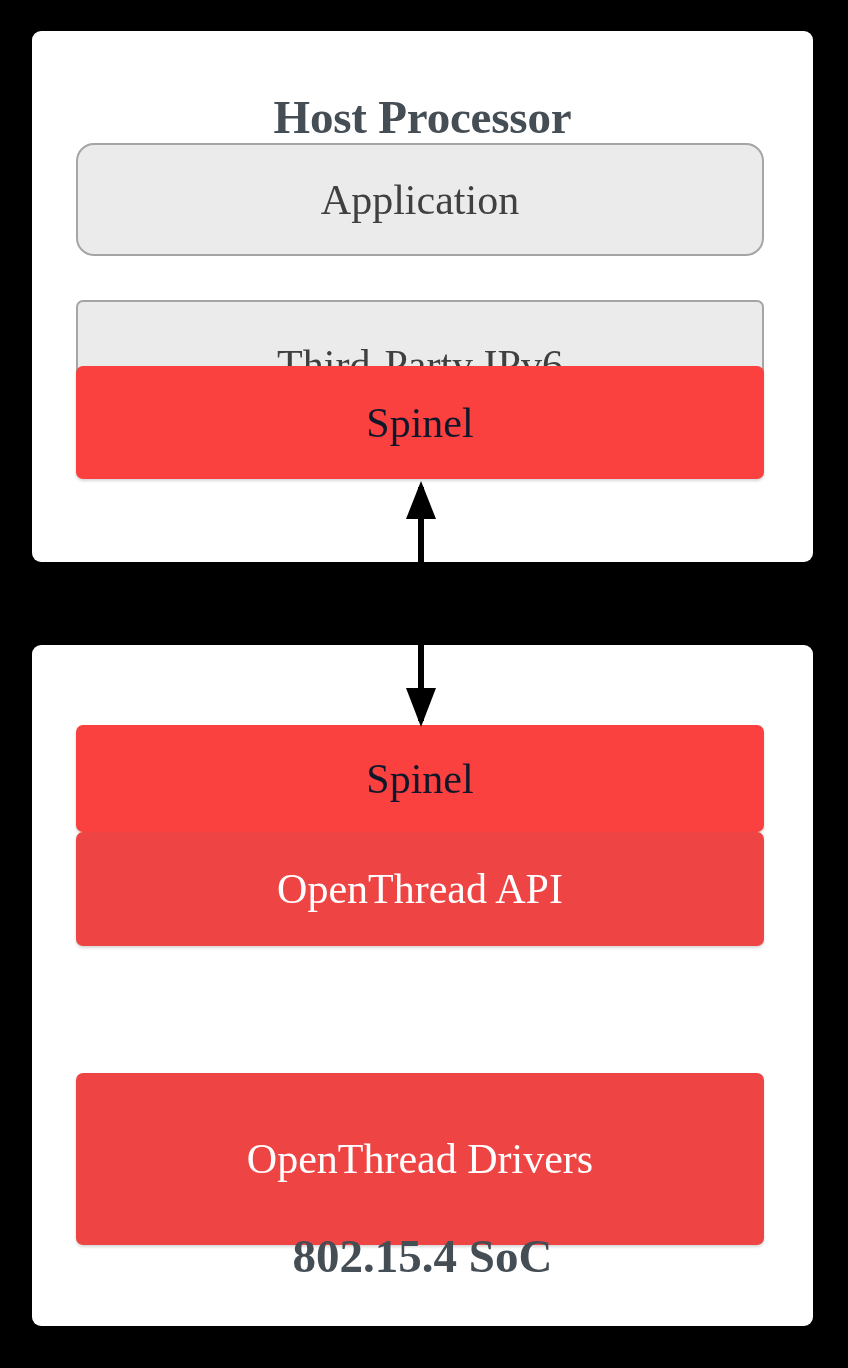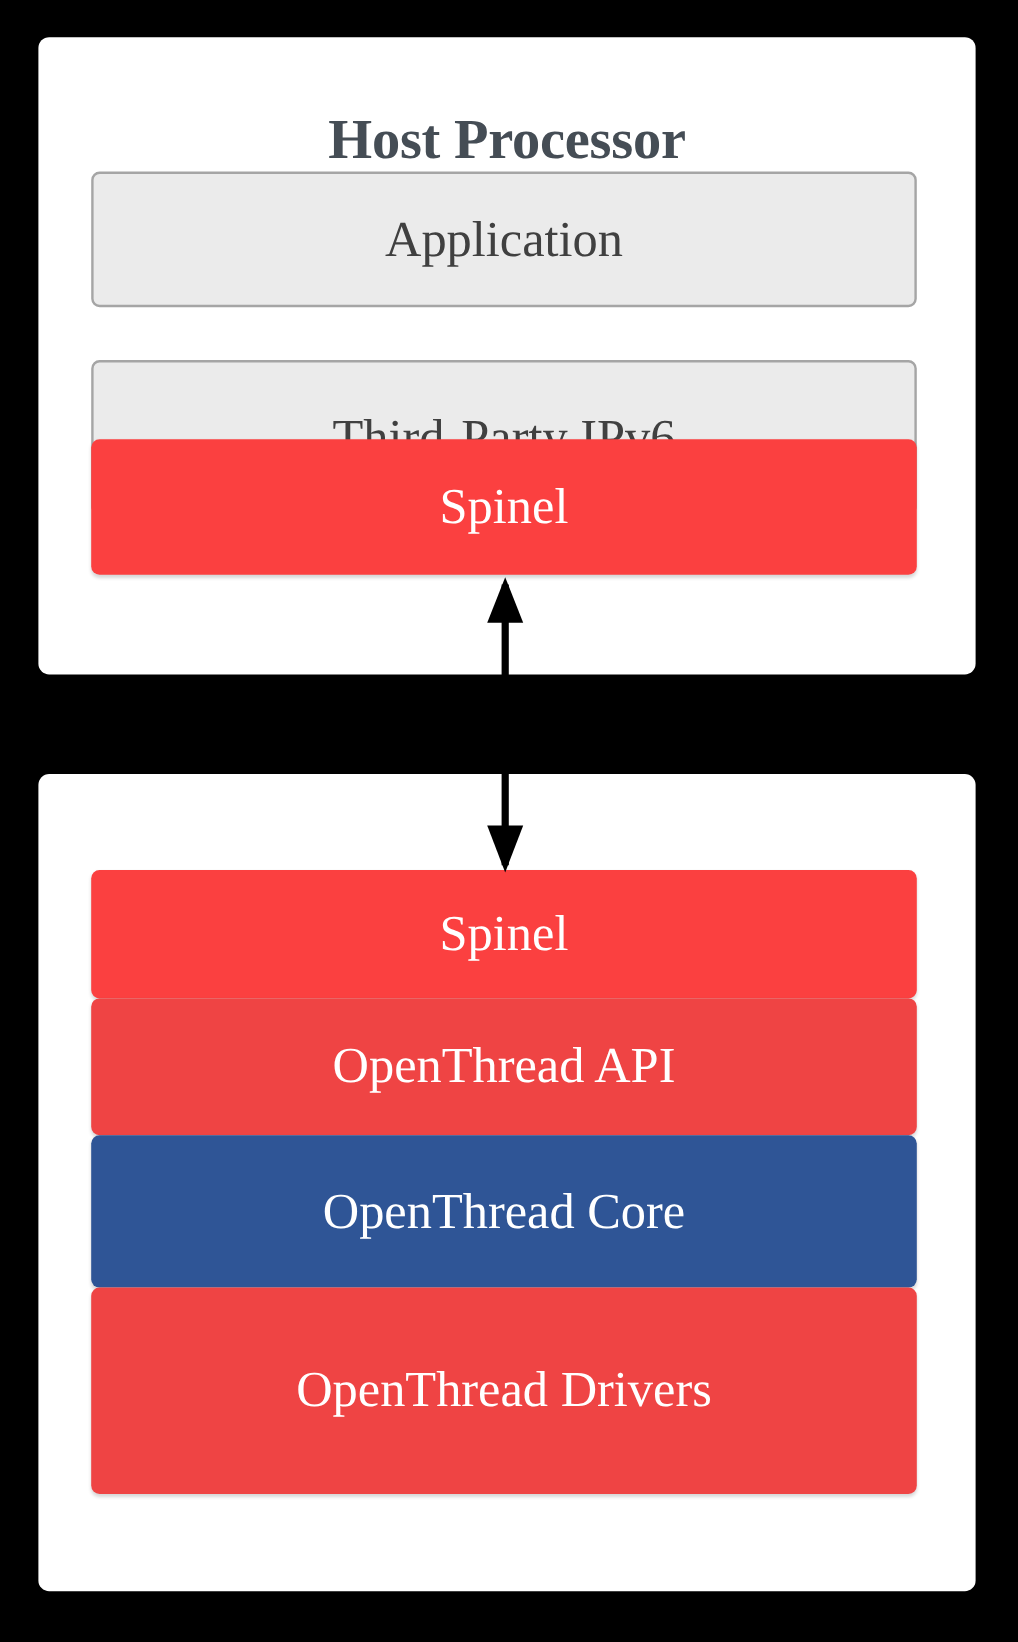--- a/index.html
+++ b/index.html
@@ -89,36 +89,36 @@
     border-radius: 7px;
     white-space: nowrap;
   }
   .box-grey {
     background: #ebebeb;
     border: 2px solid #a5a5a5;
     color: #404040;
   }
   .box-red {
     background: #fb4040;
-    color: #ffffff;
+    color: #0f172a;
     box-shadow: 0 2px 3px rgba(0,0,0,0.16);
   }
   .box-cyan {
     background: #ef4444;
     color: #ffffff;
     box-shadow: 0 2px 3px rgba(0,0,0,0.16);
   }
   .box-navy {
     background: #2f5596;
     color: #ffffff;
     box-shadow: 0 2px 3px rgba(0,0,0,0.16);
   }
 
   
-  .b-application   { top: 143px; height: 113px; }
+  .b-application   { top: 143px; height: 113px; border-radius: 18px; }
   .b-thirdparty    { top: 255px; height: 129px; margin-top: 45px; }
   .b-spinel-host   { top: 366px; height: 113px; }
 
   
   .b-spinel-soc    { top: 725px;  height: 107px; }
   .b-otapi         { top: 832px;  height: 114px; }
   .b-otcore        { top: 946px;  height: 127px; }
   .b-otdrivers     { top: 1073px; height: 172px; }
 
   
@@ -155,28 +155,26 @@
   <div class="panel panel-soc"></div>
 
   <div class="box box-red b-spinel-soc">
     <span>Spinel</span>
   </div>
 
   <div class="box box-cyan b-otapi">
     <span>OpenThread API</span>
   </div>
 
-  <div class="box box-navy b-otcore">
-    <span>OpenThread Core</span>
-  </div>
 
   <div class="box box-cyan b-otdrivers">
     <span>OpenThread Drivers</span>
   </div>
 
+  <div class="soc-title">802.15.4 SoC</div>
 
   <svg class="arrow-layer" width="848" height="1368" viewBox="0 0 848 1368">
 
     <line x1="421" y1="487" x2="421" y2="721" stroke="#000000" stroke-width="6"></line>
 
     <polygon points="421,481 406,519 436,519" fill="#000000"></polygon>
 
     <polygon points="421,727 406,688 436,688" fill="#000000"></polygon>
   </svg>
 

